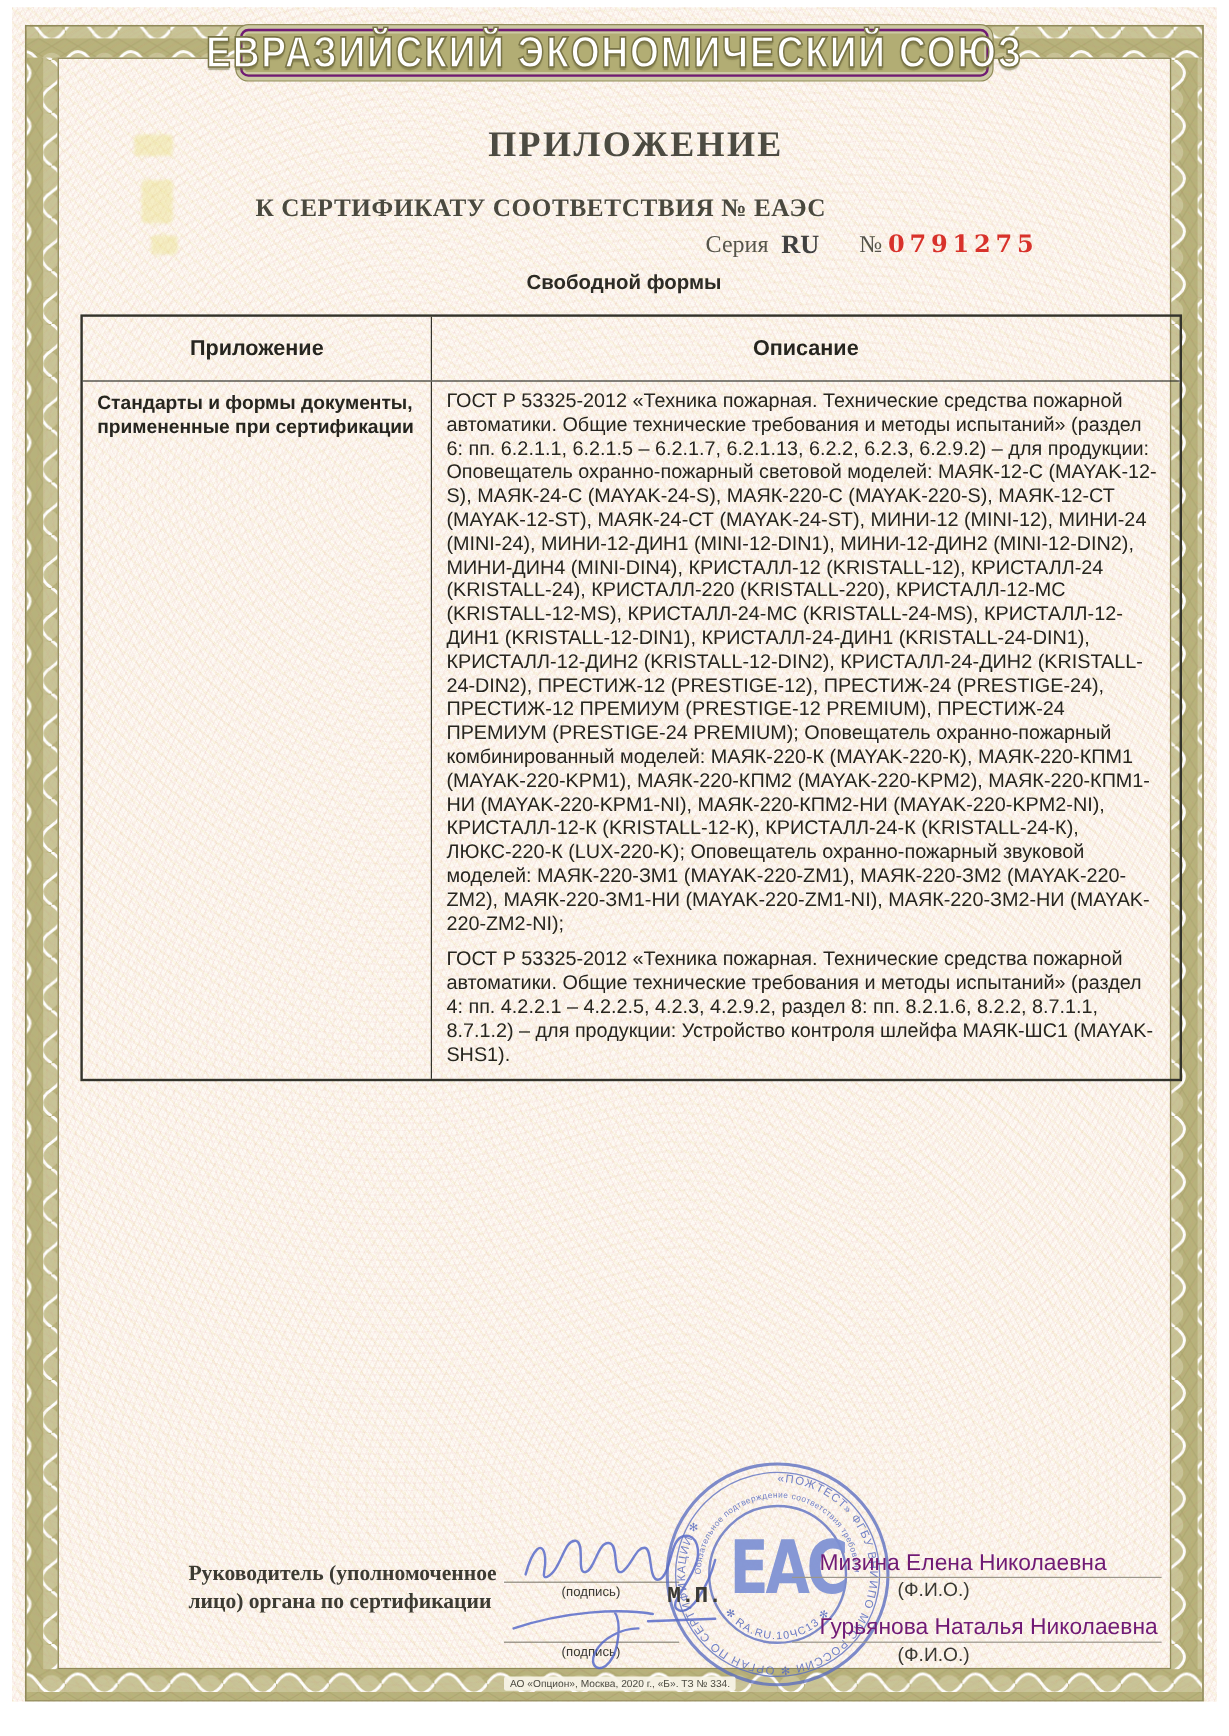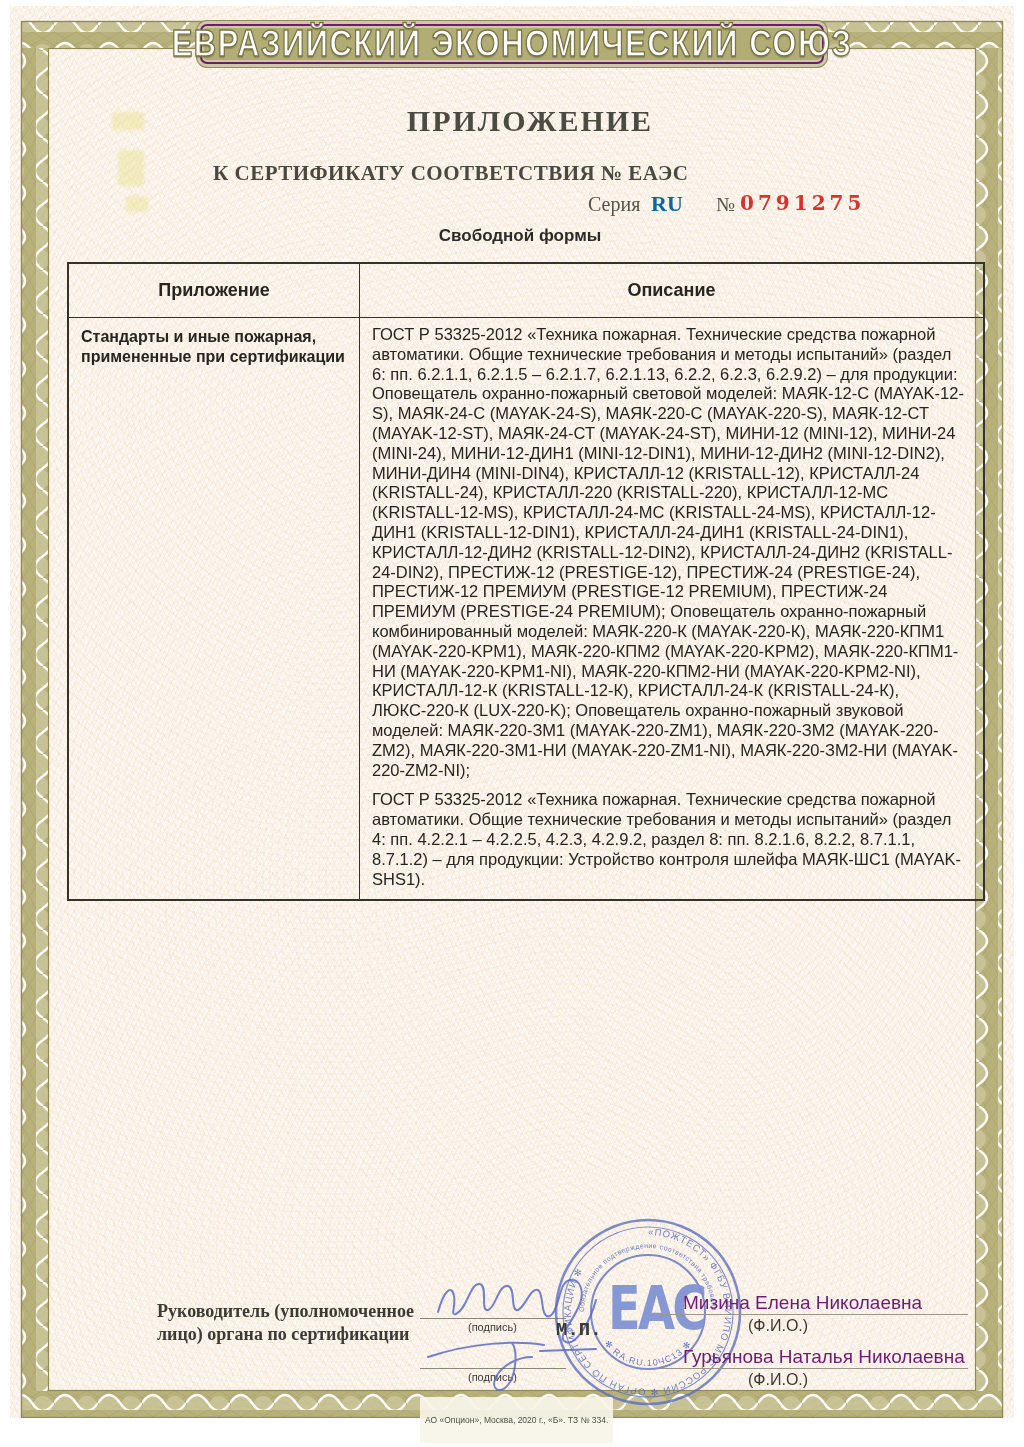--- a/index.html
+++ b/index.html
@@ -50,21 +50,21 @@
     position:absolute; left:213px; top:161px;
     font-family:"Liberation Serif", serif; font-weight:700; font-size:21px; color:#4a493f;
     letter-spacing:.5px;
   }
   .cert-number {
     position:absolute; left:702px; top:160px; width:266px;
     font-family:"Liberation Sans", sans-serif; font-size:19px; color:#35342e;
     border-bottom:1.5px solid #8d887b; padding-bottom:4px; white-space:nowrap;
   }
   .series-label { position:absolute; left:588px; top:193px; font-family:"Liberation Serif", serif; font-size:20px; color:#55544a; }
-  .series-value { position:absolute; left:651px; top:191px; font-family:"Liberation Serif", serif; font-weight:700; font-size:22px; color:#0369a1; }
+  .series-value { position:absolute; left:651px; top:191px; font-family:"Liberation Serif", serif; font-weight:700; font-size:22px; color:#404040; }
   .num-sign { position:absolute; left:716px; top:193px; font-family:"Liberation Serif", serif; font-size:20px; color:#55544a; }
   .num-value { position:absolute; left:740px; top:191px; font-family:"DejaVu Serif", serif; font-weight:700; font-size:20px; letter-spacing:4px; color:#d8322b; }
   .form-type { position:absolute; left:0; top:226px; width:1040px; text-align:center; font-weight:700; font-size:17px; color:#2c2b25; }
 
   
   .apx-table {
     position:absolute; left:67px; top:262px; width:918px;
     border:2px solid #33332b; background:transparent;
   }
   .t-head { display:flex; border-bottom:1.5px solid #33332b; }
@@ -89,21 +89,21 @@
     position:absolute; left:608px; top:1272px;
     font-family:"DejaVu Sans", sans-serif; font-weight:800; font-size:52px;
     color:#7e91d4; letter-spacing:-3px; opacity:.93;
     transform:scale(.92,1.18); transform-origin:left top;
   }
   .mp { position:absolute; left:556px; top:1319px; font-family:Liberation Mono, monospace; font-weight:700; font-size:19px; color:#3b3a34; }
 
   .stamp-svg, .sign-svg { position:absolute; pointer-events:none; }
 
   .print-info {
-    position:absolute; left:420px; top:1397px; padding:18px 5px;
+    position:absolute; left:420px; top:1397px; padding:1px 5px;
     background:rgba(247,244,232,.92); border-radius:2px;
     font-size:8.5px; color:#4c4b42; white-space:nowrap;
   }
 </style>
 </head>
 <body>
 
 <div class="page">
 
   <div class="paper">
@@ -150,21 +150,21 @@
   <div class="num-sign">№</div>
   <div class="num-value">0791275</div>
   <div class="form-type">Свободной формы</div>
 
   <div class="apx-table">
     <div class="t-head">
       <div class="c1 h-cell">Приложение</div>
       <div class="c2 h-cell">Описание</div>
     </div>
     <div class="t-body">
-      <div class="c1 b1">Стандарты и иные пожарная, примененные при сертификации</div>
+      <div class="c1 b1">Стандарты и формы документы, примененные при сертификации</div>
       <div class="c2 b2">
         <p>ГОСТ Р 53325-2012 «Техника пожарная. Технические средства пожарной автоматики. Общие технические требования и методы испытаний» (раздел 6: пп. 6.2.1.1, 6.2.1.5 – 6.2.1.7, 6.2.1.13, 6.2.2, 6.2.3, 6.2.9.2) – для продукции: Оповещатель охранно-пожарный световой моделей: МАЯК-12-С (MAYAK-12-S), МАЯК-24-С (MAYAK-24-S), МАЯК-220-С (MAYAK-220-S), МАЯК-12-СТ (MAYAK-12-ST), МАЯК-24-СТ (MAYAK-24-ST), МИНИ-12 (MINI-12), МИНИ-24 (MINI-24), МИНИ-12-ДИН1 (MINI-12-DIN1), МИНИ-12-ДИН2 (MINI-12-DIN2), МИНИ-ДИН4 (MINI-DIN4), КРИСТАЛЛ-12 (KRISTALL-12), КРИСТАЛЛ-24 (KRISTALL-24), КРИСТАЛЛ-220 (KRISTALL-220), КРИСТАЛЛ-12-МС (KRISTALL-12-MS), КРИСТАЛЛ-24-МС (KRISTALL-24-MS), КРИСТАЛЛ-12-ДИН1 (KRISTALL-12-DIN1), КРИСТАЛЛ-24-ДИН1 (KRISTALL-24-DIN1), КРИСТАЛЛ-12-ДИН2 (KRISTALL-12-DIN2), КРИСТАЛЛ-24-ДИН2 (KRISTALL-24-DIN2), ПРЕСТИЖ-12 (PRESTIGE-12), ПРЕСТИЖ-24 (PRESTIGE-24), ПРЕСТИЖ-12 ПРЕМИУМ (PRESTIGE-12 PREMIUM), ПРЕСТИЖ-24 ПРЕМИУМ (PRESTIGE-24 PREMIUM); Оповещатель охранно-пожарный комбинированный моделей: МАЯК-220-К (MAYAK-220-К), МАЯК-220-КПМ1 (MAYAK-220-KPM1), МАЯК-220-КПМ2 (MAYAK-220-KPM2), МАЯК-220-КПМ1-НИ (MAYAK-220-KPM1-NI), МАЯК-220-КПМ2-НИ (MAYAK-220-KPM2-NI), КРИСТАЛЛ-12-К (KRISTALL-12-К), КРИСТАЛЛ-24-К (KRISTALL-24-К), ЛЮКС-220-К (LUX-220-K); Оповещатель охранно-пожарный звуковой моделей: МАЯК-220-ЗМ1 (MAYAK-220-ZM1), МАЯК-220-ЗМ2 (MAYAK-220-ZM2), МАЯК-220-ЗМ1-НИ (MAYAK-220-ZM1-NI), МАЯК-220-ЗМ2-НИ (MAYAK-220-ZM2-NI);</p>
         <p>ГОСТ Р 53325-2012 «Техника пожарная. Технические средства пожарной автоматики. Общие технические требования и методы испытаний» (раздел 4: пп. 4.2.2.1 – 4.2.2.5, 4.2.3, 4.2.9.2, раздел 8: пп. 8.2.1.6, 8.2.2, 8.7.1.1, 8.7.1.2) – для продукции: Устройство контроля шлейфа МАЯК-ШС1 (MAYAK-SHS1).</p>
       </div>
     </div>
   </div>
 
   <div class="sig-label" style="left:157px;top:1300px;">Руководитель (уполномоченное лицо) органа по сертификации</div>
   <div class="sig-line" style="left:420px;top:1318px;width:146px;"></div>
   <div class="small-cap" style="left:468px;top:1321px;">(подпись)</div>

